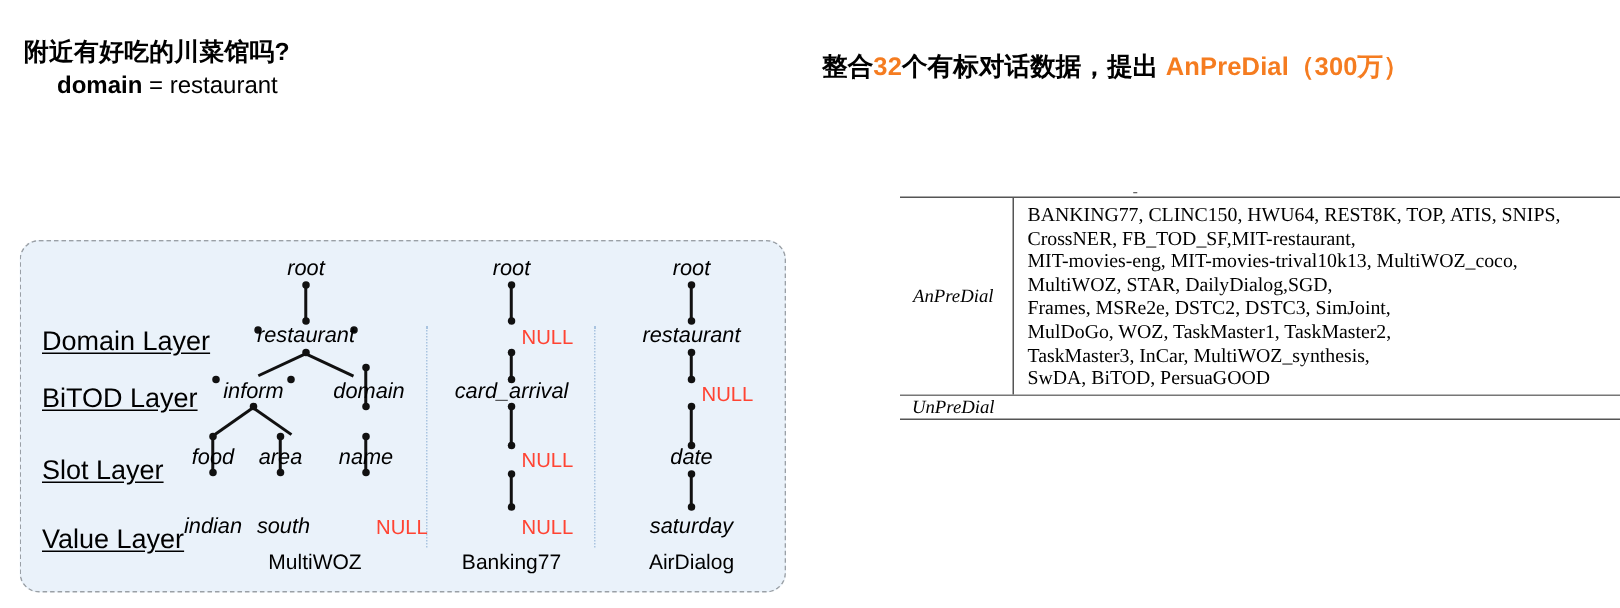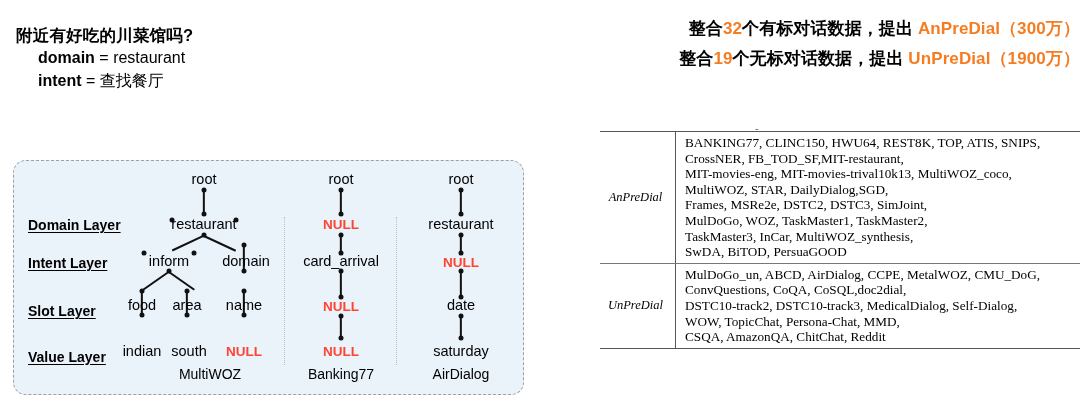--- a/index.html
+++ b/index.html
@@ -45,50 +45,51 @@
   .divider{
     position:absolute;top:56px;width:0;height:148px;
     border-left:1.5px dotted #a9c4e0;
   }
   #divider-1{left:270px;}
   #divider-2{left:382px;}
 
   
   .layer-label{
     position:absolute;left:14px;
-    font-size:14px;font-weight:bold;
+    font-size:18px;font-weight:normal;
     text-decoration:underline;
     text-underline-offset:2px;
     white-space:nowrap;
   }
 
   
   .node{
     position:absolute;
     font-size:14.5px;
+    font-style:italic;
     white-space:nowrap;
     transform:translateX(-50%);
     text-align:center;
   }
-  .node.null{color:#ff4433;font-style:normal;font-weight:bold;
-    font-family:"Liberation Sans",sans-serif;font-size:13.5px;}
+  .node.null{color:#ff4433;font-style:normal;font-weight:normal;
+    font-family:"Liberation Sans",sans-serif;font-size:13.5px;margin-left:24px;}
   .caption{
     position:absolute;
     font-size:14px;font-weight:normal;white-space:nowrap;
     transform:translateX(-50%);
   }
   
   .edge{position:absolute;background:#111;transform-origin:0 50%;height:1.7px;}
   .dot{position:absolute;width:5px;height:5px;border-radius:50%;background:#111;
        transform:translate(-50%,-50%);}
 
   
   #right-panel{position:absolute;left:548px;top:0;width:532px;height:405px;}
 
-  #headline{position:absolute;left:0;top:14px;width:532px;text-align:right;}
+  #headline{position:absolute;left:0;top:30px;width:532px;text-align:left;}
   .head-line{
     font-size:17px;font-weight:bold;line-height:30px;white-space:nowrap;
     letter-spacing:.1px;
   }
   .hl{color:#f57c20;}
 
   
   #dataset-table{
     position:absolute;left:52px;top:131px;width:480px;
   }
@@ -123,33 +124,30 @@
 
   <div id="left-panel">
 
     <div id="example-block">
       <div class="q-line">附近有好吃的川菜馆吗?</div>
 
       <div class="kv-line">
         <span class="k">domain</span><span class="v"> = </span><span class="v">restaurant</span>
       </div>
 
-      <div class="kv-line">
-        <span class="k">intent</span><span class="v"> = </span><span class="v">查找餐厅</span>
-      </div>
 
     </div>
 
     <div id="tree-panel">
 
       <div class="divider" id="divider-1"></div>
       <div class="divider" id="divider-2"></div>
 
       <div class="layer-label" style="top:56px">Domain Layer</div>
-      <div class="layer-label" style="top:94px">Intent Layer</div>
+      <div class="layer-label" style="top:94px">BiTOD Layer</div>
       <div class="layer-label" style="top:142px">Slot Layer</div>
       <div class="layer-label" style="top:188px">Value Layer</div>
 
       <div class="tree-col" id="col-multiwoz">
 
         <div class="edge" style="left:190px;top:29px;width:24px;transform:rotate(90deg);"></div>
         <div class="edge" style="left:190px;top:74px;width:35px;transform:rotate(155deg);"></div>
         <div class="edge" style="left:190px;top:74px;width:35px;transform:rotate(25deg);"></div>
         <div class="edge" style="left:155px;top:110px;width:31px;transform:rotate(145deg);"></div>
         <div class="edge" style="left:155px;top:110px;width:31px;transform:rotate(35deg);"></div>
@@ -232,23 +230,20 @@
 
     </div>
   </div>
 
   <div id="right-panel">
 
     <div id="headline">
       <div class="head-line">
         <span>整合</span><span class="hl">32</span><span>个有标对话数据，提出 </span><span class="hl">AnPreDial（300万）</span>
       </div>
-      <div class="head-line">
-        <span>整合</span><span class="hl">19</span><span>个无标对话数据，提出 </span><span class="hl">UnPreDial（1900万）</span>
-      </div>
     </div>
 
     <div id="dataset-table">
       <div class="tiny-mark">-</div>
       <div class="rule-top"></div>
 
       <div class="trow">
         <div class="tlabel">AnPreDial</div>
         <div class="tcell">BANKING77, CLINC150, HWU64, REST8K, TOP, ATIS, SNIPS,
 CrossNER, FB_TOD_SF,MIT-restaurant,
@@ -257,24 +252,19 @@
 Frames, MSRe2e, DSTC2, DSTC3, SimJoint,
 MulDoGo, WOZ, TaskMaster1, TaskMaster2,
 TaskMaster3, InCar, MultiWOZ_synthesis,
 SwDA, BiTOD, PersuaGOOD</div>
       </div>
 
       <div class="rule-mid"></div>
 
       <div class="trow">
         <div class="tlabel">UnPreDial</div>
-        <div class="tcell">MulDoGo_un, ABCD, AirDialog, CCPE, MetalWOZ, CMU_DoG,
-ConvQuestions, CoQA, CoSQL,doc2dial,
-DSTC10-track2, DSTC10-track3, MedicalDialog, Self-Dialog,
-WOW, TopicChat, Persona-Chat, MMD,
-CSQA, AmazonQA, ChitChat, Reddit</div>
       </div>
 
       <div class="rule-bot"></div>
     </div>
 
   </div>
 </div>
 
 </body></html>

